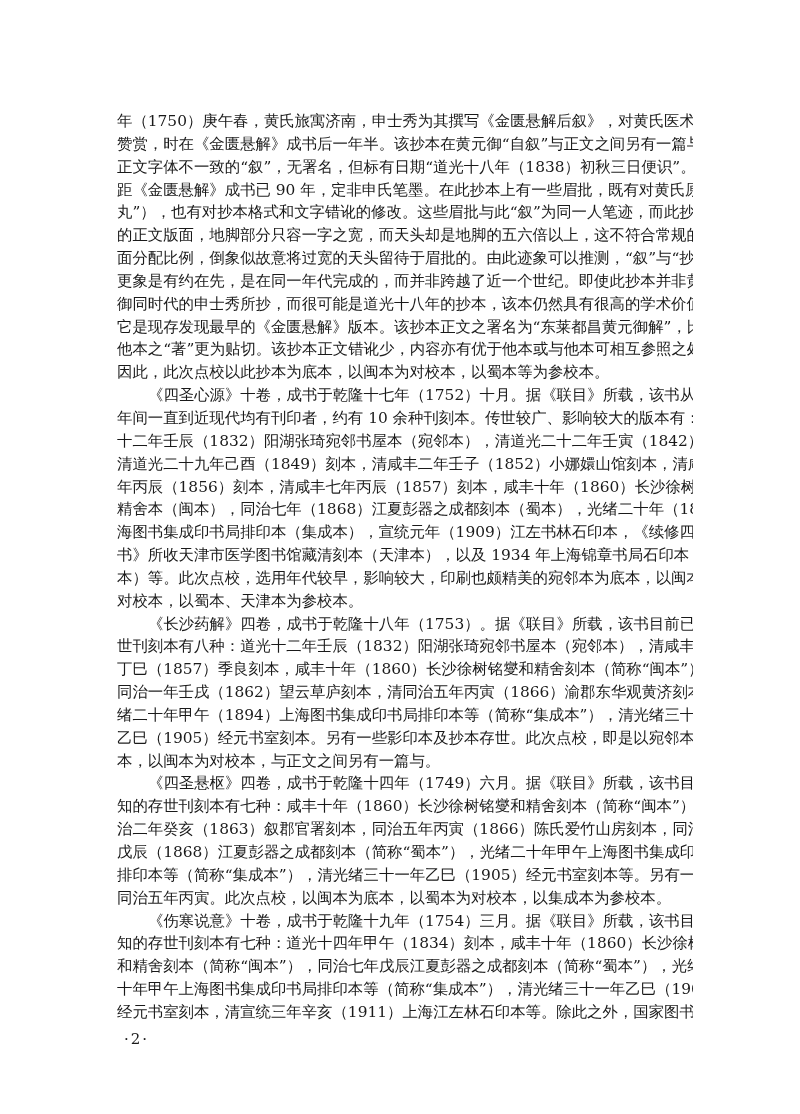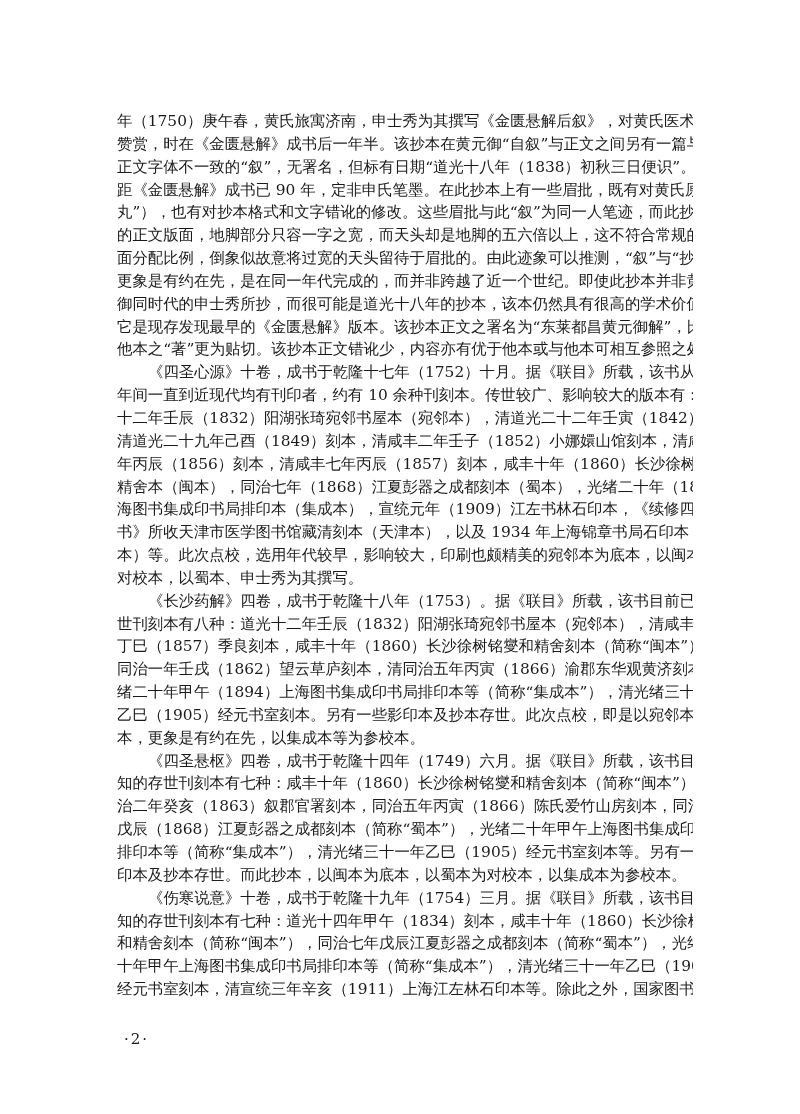--- a/index.html
+++ b/index.html
@@ -57,52 +57,53 @@
     <span class="line">赞赏，时在《金匮悬解》成书后一年半。该抄本在黄元御“自叙”与正文之间另有一篇与</span>
     <span class="line">正文字体不一致的“叙”，无署名，但标有日期“道光十八年（1838）初秋三日便识”。此</span>
     <span class="line">距《金匮悬解》成书已 90 年，定非申氏笔墨。在此抄本上有一些眉批，既有对黄氏原书的</span>
     <span class="line">丸”），也有对抄本格式和文字错讹的修改。这些眉批与此“叙”为同一人笔迹，而此抄本</span>
     <span class="line">的正文版面，地脚部分只容一字之宽，而天头却是地脚的五六倍以上，这不符合常规的版</span>
     <span class="line">面分配比例，倒象似故意将过宽的天头留待于眉批的。由此迹象可以推测，“叙”与“抄”</span>
     <span class="line">更象是有约在先，是在同一年代完成的，而并非跨越了近一个世纪。即使此抄本并非黄元</span>
     <span class="line">御同时代的申士秀所抄，而很可能是道光十八年的抄本，该本仍然具有很高的学术价值。</span>
     <span class="line">它是现存发现最早的《金匮悬解》版本。该抄本正文之署名为“东莱都昌黄元御解”，比</span>
     <span class="line">他本之“著”更为贴切。该抄本正文错讹少，内容亦有优于他本或与他本可相互参照之处。</span>
+    <span class="line last">因此，此次点校以此抄本为底本，以闽本为对校本，以蜀本等为参校本。</span>
   </div>
 
   <div>
     <span class="line indent">《四圣心源》十卷，成书于乾隆十七年（1752）十月。据《联目》所载，该书从道光</span>
     <span class="line">年间一直到近现代均有刊印者，约有 10 余种刊刻本。传世较广、影响较大的版本有：道光</span>
     <span class="line">十二年壬辰（1832）阳湖张琦宛邻书屋本（宛邻本），清道光二十二年壬寅（1842）刻本，</span>
     <span class="line">清道光二十九年己酉（1849）刻本，清咸丰二年壬子（1852）小娜嬛山馆刻本，清咸丰六</span>
     <span class="line">年丙辰（1856）刻本，清咸丰七年丙辰（1857）刻本，咸丰十年（1860）长沙徐树铭燮和</span>
     <span class="line">精舍本（闽本），同治七年（1868）江夏彭器之成都刻本（蜀本），光绪二十年（1894）上</span>
     <span class="line">海图书集成印书局排印本（集成本），宣统元年（1909）江左书林石印本，《续修四库全</span>
     <span class="line">书》所收天津市医学图书馆藏清刻本（天津本），以及 1934 年上海锦章书局石印本（石印</span>
     <span class="line">本）等。此次点校，选用年代较早，影响较大，印刷也颇精美的宛邻本为底本，以闽本为</span>
-    <span class="line last">对校本，以蜀本、申士秀为其撰写。</span>
+    <span class="line last">对校本，以蜀本、天津本为参校本。</span>
   </div>
 
   <div>
     <span class="line indent">《长沙药解》四卷，成书于乾隆十八年（1753）。据《联目》所载，该书目前已知的存</span>
     <span class="line">世刊刻本有八种：道光十二年壬辰（1832）阳湖张琦宛邻书屋本（宛邻本），清咸丰七年</span>
     <span class="line">丁巳（1857）季良刻本，咸丰十年（1860）长沙徐树铭燮和精舍刻本（简称“闽本”），清</span>
     <span class="line">同治一年壬戌（1862）望云草庐刻本，清同治五年丙寅（1866）渝郡东华观黄济刻本，光</span>
     <span class="line">绪二十年甲午（1894）上海图书集成印书局排印本等（简称“集成本”），清光绪三十一年</span>
     <span class="line">乙巳（1905）经元书室刻本。另有一些影印本及抄本存世。此次点校，即是以宛邻本为底</span>
-    <span class="line last">本，更象是有约在先，以集成本等为参校本。</span>
+    <span class="line last">本，以闽本为对校本，与正文之间另有一篇与。</span>
   </div>
 
   <div>
     <span class="line indent">《四圣悬枢》四卷，成书于乾隆十四年（1749）六月。据《联目》所载，该书目前已</span>
     <span class="line">知的存世刊刻本有七种：咸丰十年（1860）长沙徐树铭燮和精舍刻本（简称“闽本”），同</span>
     <span class="line">治二年癸亥（1863）叙郡官署刻本，同治五年丙寅（1866）陈氏爱竹山房刻本，同治七年</span>
     <span class="line">戊辰（1868）江夏彭器之成都刻本（简称“蜀本”），光绪二十年甲午上海图书集成印书局</span>
     <span class="line">排印本等（简称“集成本”），清光绪三十一年乙巳（1905）经元书室刻本等。另有一些影</span>
-    <span class="line last">印本及抄本存世。而此抄本，以闽本为底本，以蜀本为对校本，以集成本为参校本。</span>
+    <span class="line last">同治五年丙寅。此次点校，以闽本为底本，以蜀本为对校本，以集成本为参校本。</span>
   </div>
 
   <div>
     <span class="line indent">《伤寒说意》十卷，成书于乾隆十九年（1754）三月。据《联目》所载，该书目前已</span>
     <span class="line">知的存世刊刻本有七种：道光十四年甲午（1834）刻本，咸丰十年（1860）长沙徐树铭燮</span>
     <span class="line">和精舍刻本（简称“闽本”），同治七年戊辰江夏彭器之成都刻本（简称“蜀本”），光绪二</span>
     <span class="line">十年甲午上海图书集成印书局排印本等（简称“集成本”），清光绪三十一年乙巳（1905）</span>
     <span class="line">经元书室刻本，清宣统三年辛亥（1911）上海江左林石印本等。除此之外，国家图书馆尚</span>
   </div>
 

